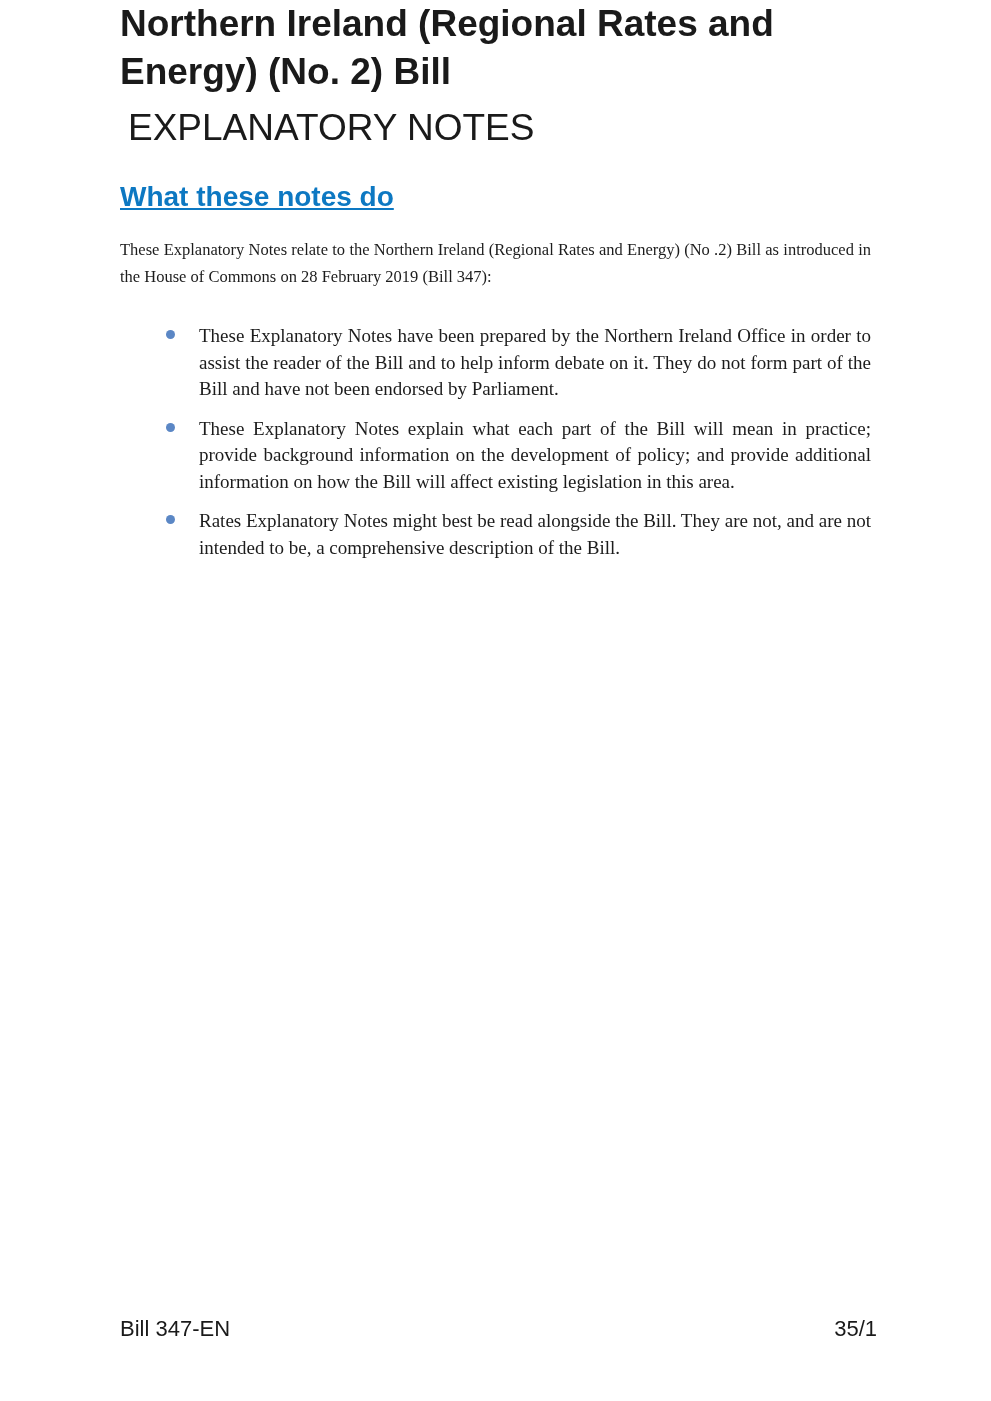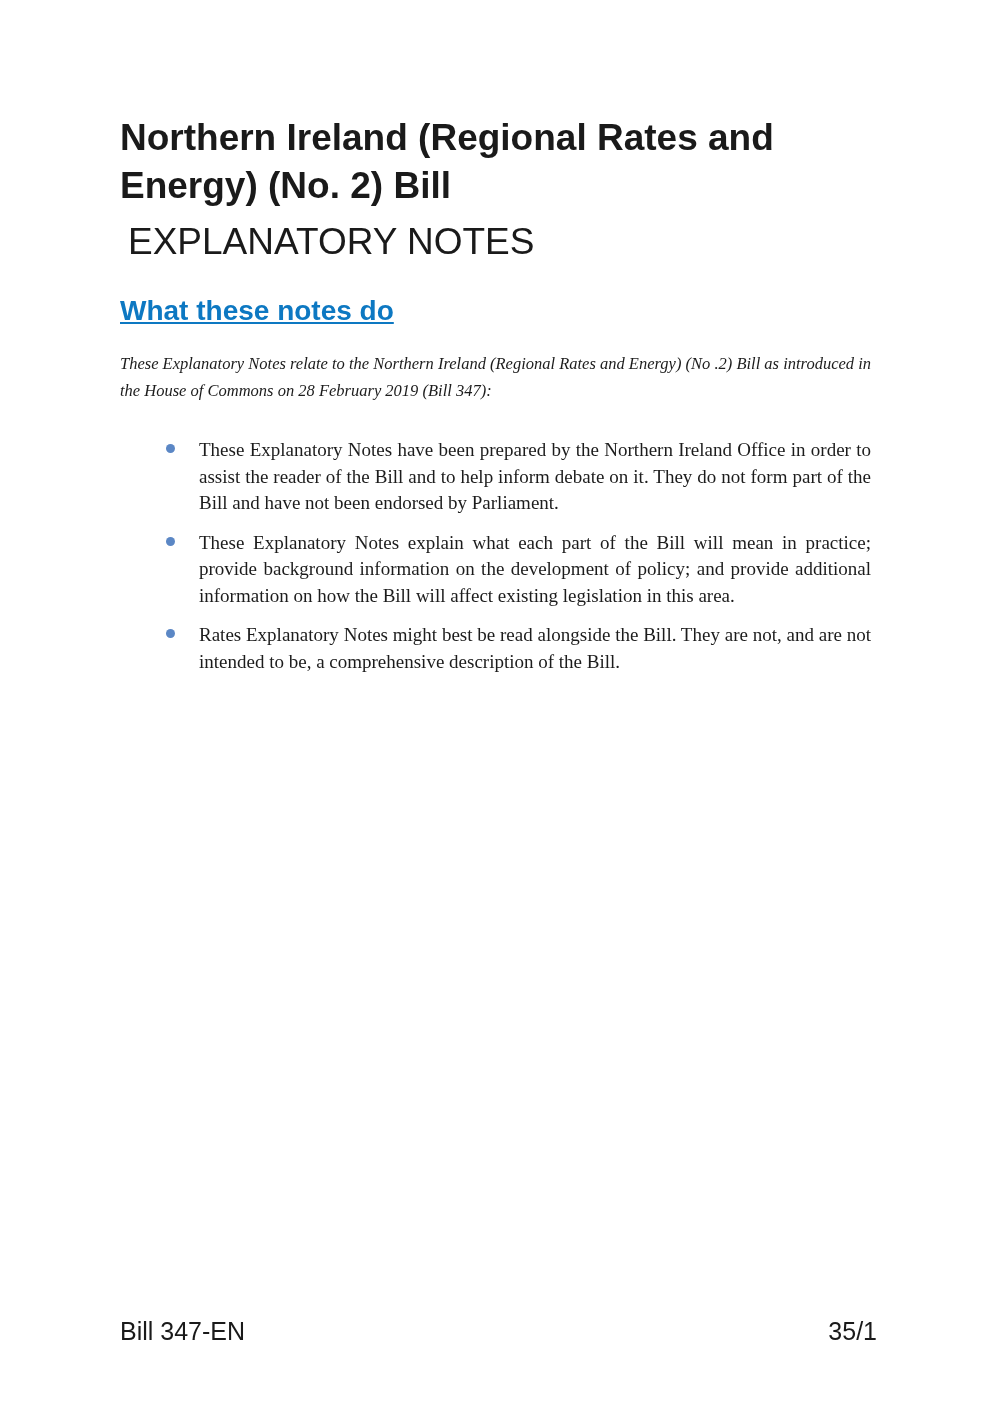--- a/index.html
+++ b/index.html
@@ -13,21 +13,20 @@
   .page {
     position: absolute;
     inset: 0;
     background: #ffffff;
   }
   .content {
     position: absolute;
     left: 120px;
     top: 0;
     width: 751px;
-    padding-top: 114px;
   }
   .doc-title {
     margin: 0;
     font-family: "Liberation Sans", sans-serif;
     font-weight: 700;
     font-size: 37px;
     line-height: 48px;
     color: var(--text-strong, #1a1a1a);
     letter-spacing: 0;
   }
@@ -48,21 +47,20 @@
     color: var(--heading-blue, #0d78c2);
     text-decoration: underline;
   }
   .intro {
     margin: 23px 0 0 0;
     font-family: "Liberation Serif", serif;
     font-size: 16.5px;
     line-height: 26.5px;
     color: var(--text-body, #1c1c1c);
     text-align: justify;
-    font-style: italic;
   }
   .bullet-list {
     list-style: none;
     margin: 33px 0 0 0;
     padding: 0;
   }
   .bullet-item {
     position: relative;
     padding-left: 79px;
     font-family: "Liberation Serif", serif;
@@ -83,21 +81,21 @@
   }
   .footer {
     position: absolute;
     left: 120px;
     right: 114px;
     top: 1316px;
     display: flex;
     justify-content: space-between;
     align-items: baseline;
     font-family: "Liberation Sans", sans-serif;
-    font-size: 25px;
+    font-size: 22px;
     line-height: 1.2;
     color: var(--text-strong, #1a1a1a);
     text-align: right;
   }
 </style>
 </head>
 <body style="background: rgb(255, 255, 255);">
 
 <div class="page">
   <div class="content">

